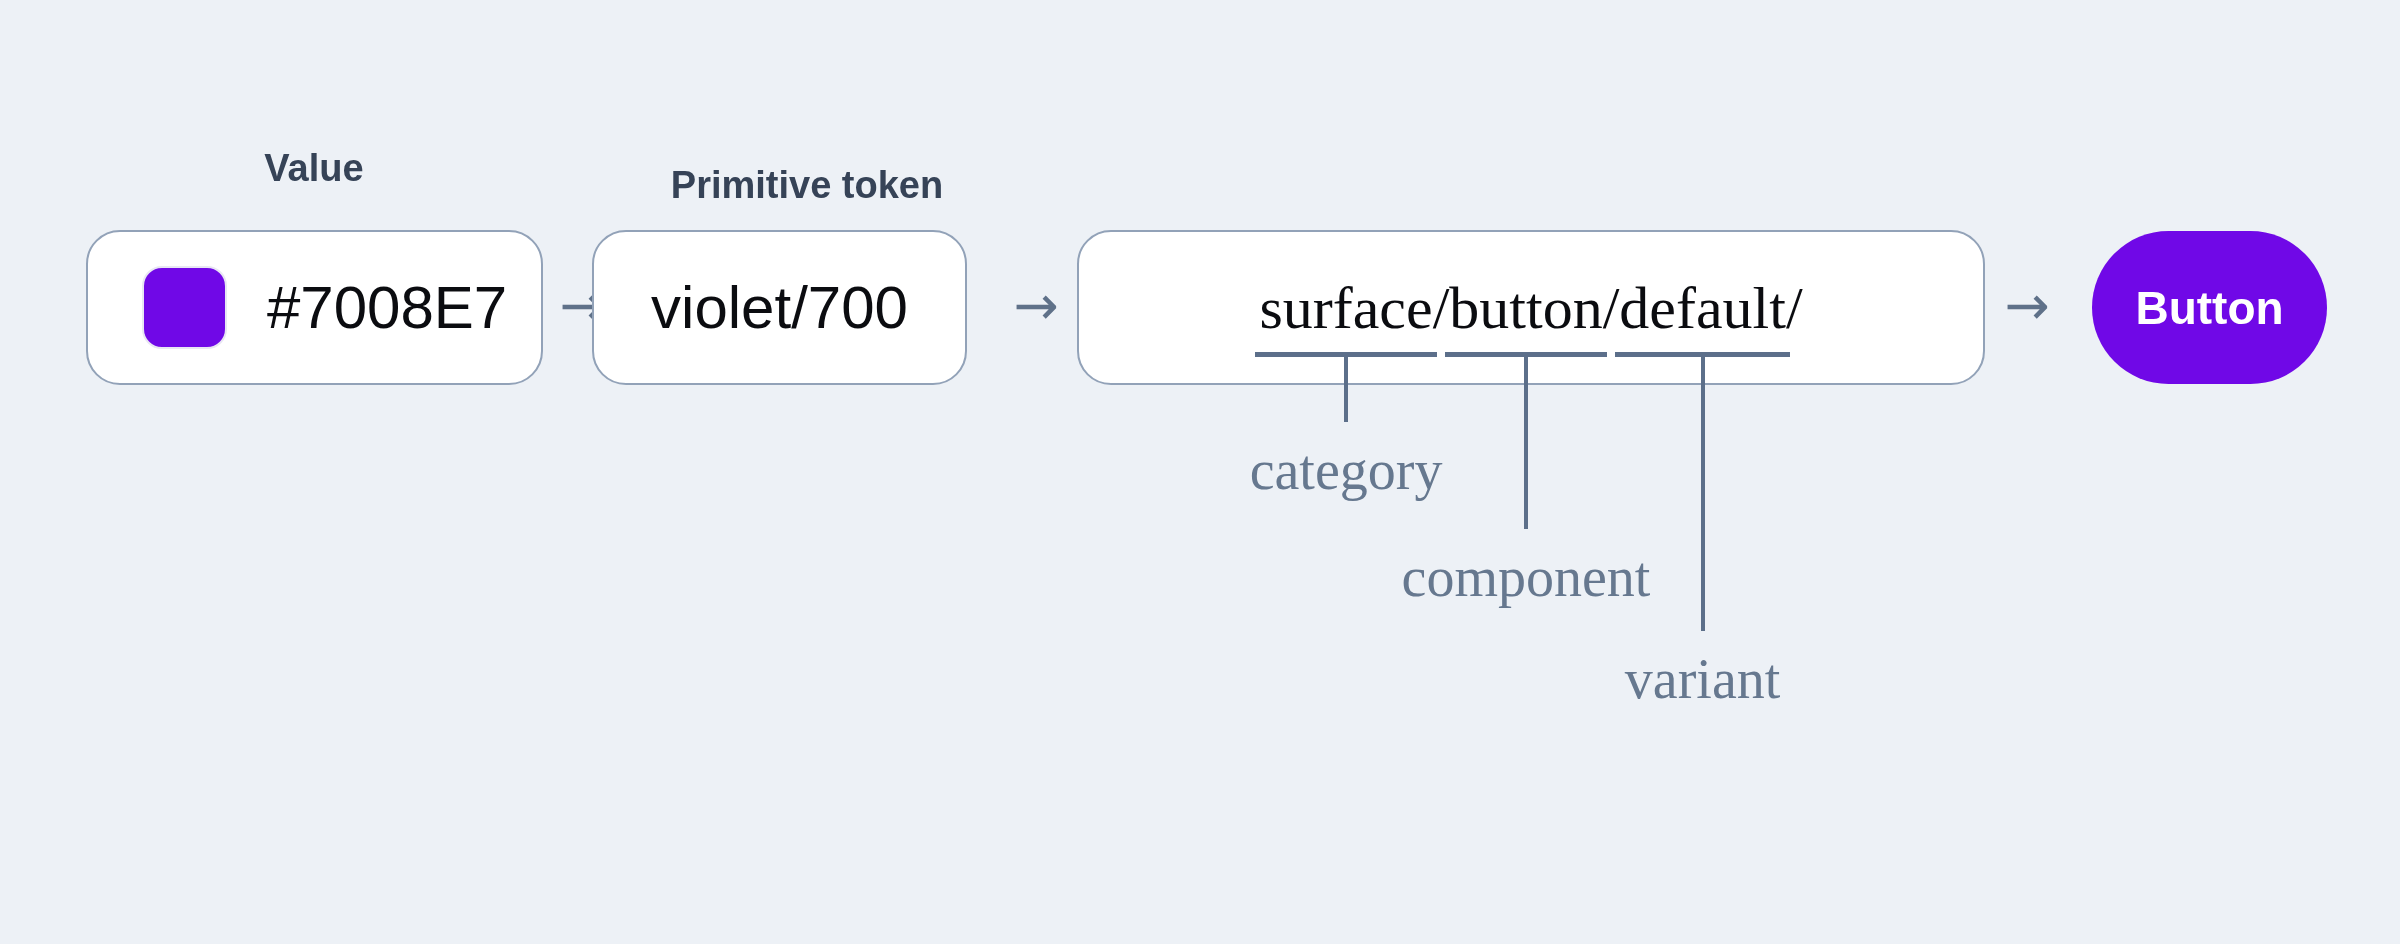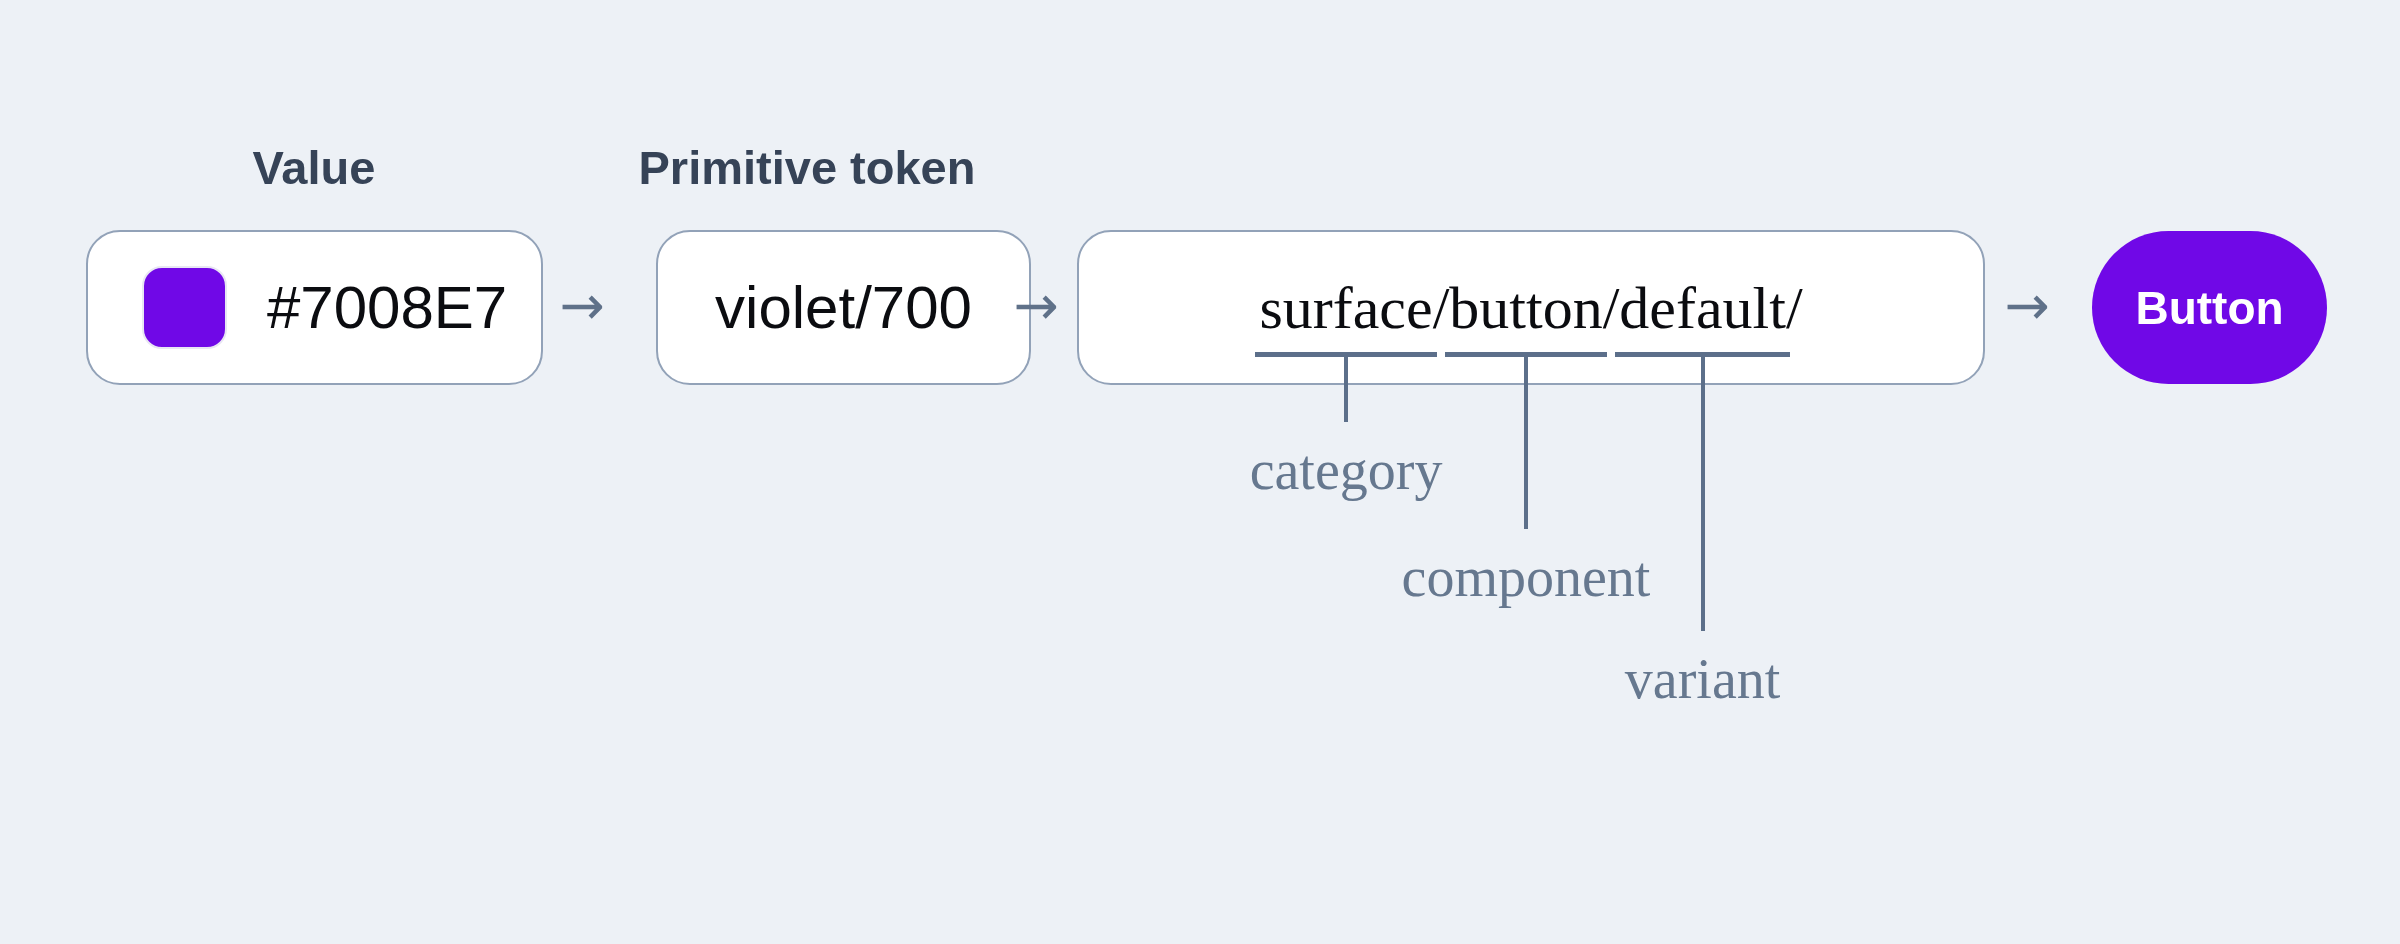--- a/index.html
+++ b/index.html
@@ -13,42 +13,42 @@
   }
 
   
   .heading {
     position: absolute;
     top: 142px;
     height: 52px;
     line-height: 52px;
     transform: translateX(-50%);
     font-weight: 700;
-    font-size: 47px;
+    font-size: 38px;
     color: #364357;
     white-space: nowrap;
   }
   .heading-value    { left: 314px; }
-  .heading-primitive{ left: 807px; }
+  .heading-primitive{ left: 807px; margin-top: 17px; }
   .heading-semantic { left: 1531px; }
 
   
   .box {
     position: absolute;
     top: 230px;
     height: 155px;
     box-sizing: border-box;
     background: #ffffff;
     border: 2.5px solid #92a2b8;
     border-radius: 34px;
     display: flex;
     align-items: center;
   }
   .box-value     { left: 86px;   width: 457px; padding-left: 54px; gap: 40px; }
-  .box-primitive { left: 656px;  width: 375px; justify-content: center; }
+  .box-primitive { left: 592px;  width: 375px; justify-content: center; }
   .box-semantic  { left: 1077px; width: 908px; justify-content: center; font-family: Liberation Serif, serif; }
 
   .swatch {
     width: 85px;
     height: 83px;
     box-sizing: border-box;
     border-radius: 20px;
     border: 2px solid #e8e6f3;
     flex: 0 0 auto;
   }

